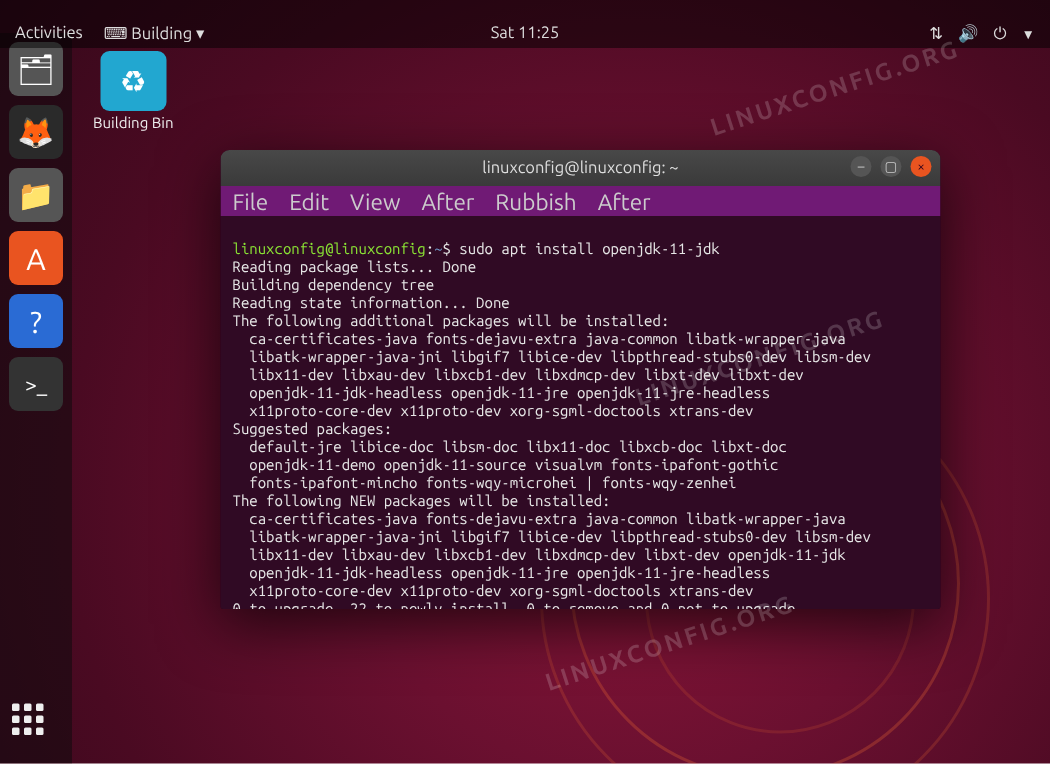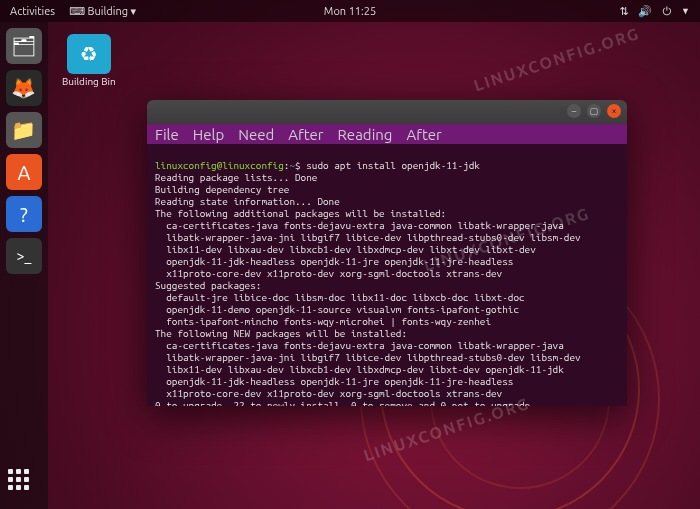--- a/index.html
+++ b/index.html
@@ -11,21 +11,21 @@
     }
     .swirl {
       position: absolute; bottom: -10px; right: 60px; width: 260px; height: 260px;
       border: 2px solid rgba(255,120,50,0.25); border-radius: 50%;
       pointer-events: none;
     }
     .swirl2 { bottom: 20px; right: 90px; width: 180px; height: 180px; border-color: rgba(255,120,50,0.15); }
     .swirl3 { bottom: -40px; right: 40px; width: 300px; height: 300px; border-color: rgba(255,120,50,0.18); }
     .topbar {
       height: 22px; background: rgba(0,0,0,0.5); color: #ddd;
-      display: flex; align-items: center; padding: 0 10px;
+      display: flex; align-items: flex-start; padding: 16px 10px;
       font-size: 11px; position: relative; z-index: 5;
     }
     .topbar .left { display: flex; gap: 14px; }
     .topbar .center { position: absolute; left: 50%; transform: translateX(-50%); }
     .topbar .right { margin-left: auto; display: flex; gap: 10px; align-items: center; }
     .tri { font-size: 9px; }
     .dock {
       position: absolute; left: 0; top: 22px; bottom: 0; width: 48px;
       background: rgba(20,10,15,0.6); display: flex; flex-direction: column;
       align-items: center; padding-top: 6px; gap: 6px; z-index: 4;
@@ -96,21 +96,21 @@
 <div class="swirl swirl3"></div>
 
 <div class="topbar">
   <div class="left">
     <span>Activities</span>
     <span>
       <span>⌨</span>
       <span>Building ▾</span>
     </span>
   </div>
-  <div class="center">Mon 11:25</div>
+  <div class="center">Sat 11:25</div>
   <div class="right">
     <span>⇅</span>
     <span>🔊</span>
     <span>⏻</span>
     <span class="tri">▼</span>
   </div>
 </div>
 
 <div class="dock">
   <div class="dock-item dock-files">🗂</div>
@@ -133,32 +133,33 @@
     <span></span>
 </div>
 
 <div class="desktop-icon">
   <div class="ic">♻</div>
   <div>Building Bin</div>
 </div>
 
 <div class="termwin">
   <div class="term-title">
+    <span>linuxconfig@linuxconfig: ~</span>
     <div class="term-ctrls">
       <div class="ctrl">–</div>
       <div class="ctrl">▢</div>
       <div class="ctrl close">×</div>
     </div>
   </div>
   <div class="term-menu">
     <span>File</span>
-    <span>Help</span>
-    <span>Need</span>
+    <span>Edit</span>
+    <span>View</span>
     <span>After</span>
-    <span>Reading</span>
+    <span>Rubbish</span>
     <span>After</span>
   </div>
   <div class="term-body"><span class="prompt">linuxconfig@linuxconfig</span>:<span class="path">~</span>$ <span>sudo apt install openjdk-11-jdk</span>
 <span id="term-lines">Reading package lists... Done
 Building dependency tree
 Reading state information... Done
 The following additional packages will be installed:
   ca-certificates-java fonts-dejavu-extra java-common libatk-wrapper-java
   libatk-wrapper-java-jni libgif7 libice-dev libpthread-stubs0-dev libsm-dev
   libx11-dev libxau-dev libxcb1-dev libxdmcp-dev libxt-dev libxt-dev

